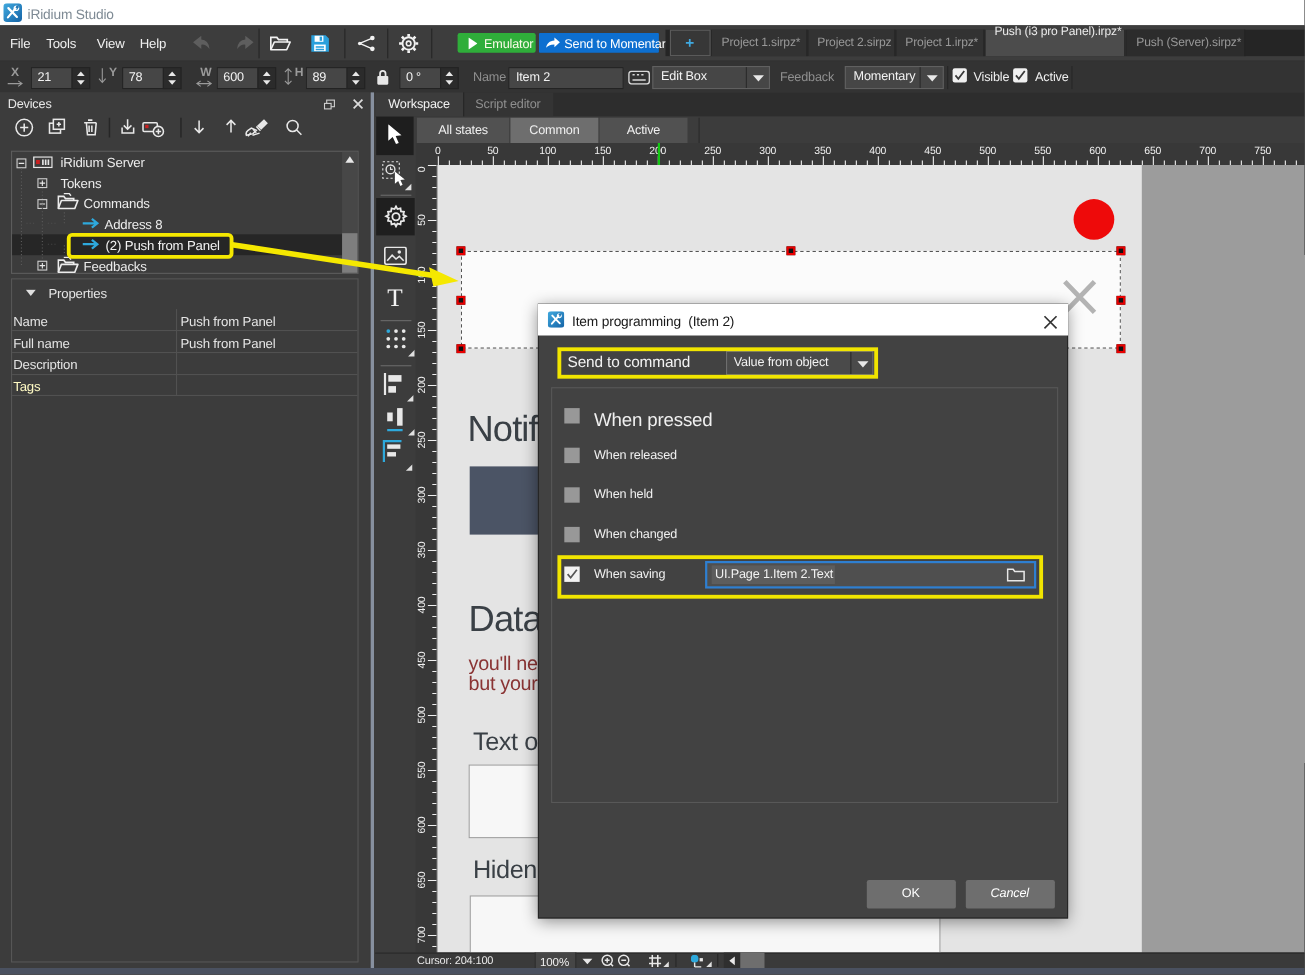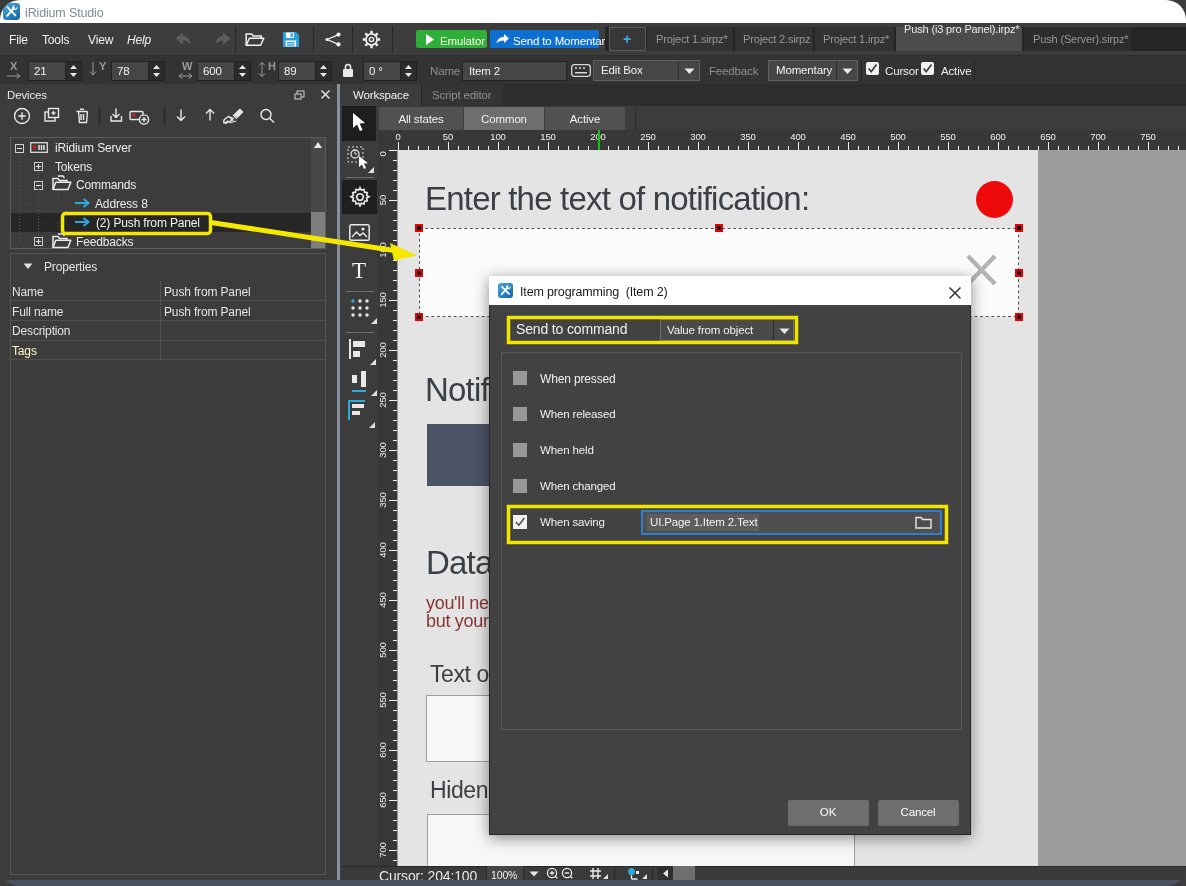--- a/index.html
+++ b/index.html
@@ -1,16 +1,16 @@
 <!DOCTYPE html>
 <html><head><meta charset="utf-8"><style>
 *{margin:0;padding:0;box-sizing:border-box}
 html,body{width:1186px;height:886px;overflow:hidden;background:#3c3c3c;
 font-family:"Liberation Sans", sans-serif;}
-#root{position:relative;width:1186px;height:886px;overflow:hidden;letter-spacing:-0.15px;border-radius:20px;}
+#root{position:relative;width:1186px;height:886px;overflow:hidden;letter-spacing:-0.15px;}
 #root div{position:absolute}
 .serif{font-family:"Liberation Serif", serif}
 </style></head><body>
 <div id="root">
 <div style="left:0px;top:0px;width:1186px;height:23px;background:#ffffff;"></div>
 <svg style="position:absolute;left:3px;top:3px" width="17" height="17" viewBox="0 0 17 17">
 <defs>
         <linearGradient id="lgt" x1="0" y1="0" x2="1" y2="1">
 <stop offset="0" stop-color="#41aadf"></stop>
           <stop offset="1" stop-color="#1563a6"></stop>
@@ -20,21 +20,21 @@
 <path d="M4.2 12.8 L11.2 4.6" stroke="#fff" stroke-width="2" stroke-linecap="round"></path>
 <path d="M4.6 4.4 L12.4 12.4" stroke="#fff" stroke-width="2" stroke-linecap="round"></path>
 <circle cx="11.9" cy="4.5" r="2.0" fill="none" stroke="#fff" stroke-width="1.2"></circle>
 <circle cx="12.8" cy="3.4" r="1.3" fill="#2277b5"></circle>
 </svg>
 <div style="left:25px;top:7px;font-size:12.5px;color:#7e8a94;white-space:nowrap;line-height:1;">iRidium Studio</div>
 <div style="left:0px;top:23px;width:1186px;height:33px;background:#3d3d3d;border-bottom:1px solid #2e2e2e;"></div>
 <div style="left:9px;top:34px;font-size:12px;color:#f0f0f0;white-space:nowrap;line-height:1;">File</div>
 <div style="left:42px;top:34px;font-size:12px;color:#f0f0f0;white-space:nowrap;line-height:1;">Tools</div>
 <div style="left:88px;top:34px;font-size:12px;color:#f0f0f0;white-space:nowrap;line-height:1;">View</div>
-<div style="left:127px;top:34px;font-size:12px;color:#f0f0f0;white-space:nowrap;line-height:1;font-style:italic;">Help</div>
+<div style="left:127px;top:34px;font-size:12px;color:#f0f0f0;white-space:nowrap;line-height:1;">Help</div>
 <svg style="position:absolute;left:174px;top:32px" width="58" height="15" viewBox="0 0 58 15">
 <path d="M1.5 6.5 L9 0.5 V4 Q15.5 4.2 16.5 12.5 Q12.5 7.8 9 8.6 V12.5 z" fill="#5e5e5e"></path>
 <path d="M56.5 6.5 L49 0.5 V4 Q42.5 4.2 41.5 12.5 Q45.5 7.8 49 8.6 V12.5 z" fill="#5e5e5e"></path>
 </svg>
 <div style="left:235px;top:26px;width:1px;height:27px;background:#252525;"></div>
 <div style="left:313px;top:26px;width:1px;height:27px;background:#252525;"></div>
 <div style="left:352px;top:26px;width:1px;height:27px;background:#252525;"></div>
 <div style="left:392px;top:26px;width:1px;height:27px;background:#252525;"></div>
 <svg style="position:absolute;left:245px;top:32px" width="20" height="15" viewBox="0 0 20 15">
 <path d="M1.2 13.2 V2 h5.5 l1.5 2 h8 v2.4" fill="none" stroke="#f2f2f2" stroke-width="1.5"></path>
@@ -161,21 +161,21 @@
     <div style="left:776px;top:65px;font-size:11.5px;color:#f2f2f2;white-space:nowrap;line-height:1;">Momentary</div>
     <div style="left:836px;top:61px;width:1px;height:19px;background:#2a2a2a;"></div>
     <svg style="position:absolute;left:842px;top:68px" width="11" height="7" viewBox="0 0 11 7">
       <path d="M0.5 0.5 L5.5 6 L10.5 0.5 z" fill="#e8e8e8"></path>
     </svg>
 <div style="left:861px;top:60px;width:1px;height:21px;background:#262626;"></div>
 <div style="left:866px;top:62px;width:13px;height:13px;background:#f0f0f0;border-radius:2px;"></div>
     <svg style="position:absolute;left:866px;top:62px" width="13" height="13" viewBox="0 0 13 13">
       <path d="M2.6 6.5 L5.2 9.6 L10.6 2.6" stroke="#3a3a3a" stroke-width="1.6" fill="none"></path>
     </svg>
-<div style="left:885px;top:66px;font-size:11.5px;color:#f0f0f0;white-space:nowrap;line-height:1;">Cursor</div>
+<div style="left:885px;top:66px;font-size:11.5px;color:#f0f0f0;white-space:nowrap;line-height:1;">Visible</div>
 <div style="left:921px;top:62px;width:13px;height:13px;background:#f0f0f0;border-radius:2px;"></div>
     <svg style="position:absolute;left:921px;top:62px" width="13" height="13" viewBox="0 0 13 13">
       <path d="M2.6 6.5 L5.2 9.6 L10.6 2.6" stroke="#3a3a3a" stroke-width="1.6" fill="none"></path>
     </svg>
 <div style="left:941px;top:66px;font-size:11.5px;color:#f0f0f0;white-space:nowrap;line-height:1;">Active</div>
 <div style="left:974px;top:60px;width:1px;height:21px;background:#262626;"></div>
 <div style="left:0px;top:84px;width:336px;height:797px;background:#3c3c3c;"></div>
 <div style="left:7px;top:90px;font-size:11.5px;color:#e8e8e8;white-space:nowrap;line-height:1;text-align:right;">Devices</div>
 <svg style="position:absolute;left:294px;top:90px" width="11" height="10" viewBox="0 0 11 10">
 <rect x="3" y="1" width="7" height="6" fill="none" stroke="#cfcfcf"></rect>
@@ -540,21 +540,20 @@
 <path d="M20 27 l6 0 0 -6z" fill="#e0e0e0"></path>
     </svg>
 <svg style="position:absolute;left:347px;top:399px" width="28" height="30" viewBox="0 0 28 30">
 <path d="M2 1 v20 M2 2 h16" stroke="#2ea9dc" stroke-width="2"></path>
 <rect x="5" y="5" width="12" height="4" fill="#e8e8e8"></rect>
 <rect x="5" y="12" width="8" height="4" fill="#e8e8e8"></rect>
 <path d="M22 29 l6 0 0 -6z" fill="#e0e0e0"></path>
     </svg>
 <div style="left:397px;top:150px;width:789px;height:716px;background:#9c9c9c;overflow:hidden;">
       <div style="left:1px;top:0;width:640px;height:716px;background:#e4e4e4;"></div>
-      <div style="left:28px;top:32px;font-size:33px;color:#3a4046;white-space:nowrap;line-height:1;letter-spacing:-0.8px;">Enter the text of notification:</div>
       <div style="left:579px;top:31px;width:37px;height:37px;border-radius:50%;background:#ee0a0a;"></div>
       <div style="left:22px;top:78px;width:600px;height:89px;background:#fbfbfb;"></div>
       <svg style="position:absolute;left:22px;top:78px" width="600" height="89" viewBox="0 0 600 89">
         <rect x="0.5" y="0.5" width="599" height="88" fill="none" stroke="#555" stroke-width="1" stroke-dasharray="3,2.6"></rect>
       </svg>
       <svg style="position:absolute;left:568px;top:103px" width="33" height="34" viewBox="0 0 33 34">
 <path d="M3 3 L30 31 M30 3 L3 31" stroke="#b3b3b3" stroke-width="4.4"></path>
       </svg>
       <div style="left:18px;top:74px;width:8px;height:8px;background:#111;border:2px solid #e80000;"></div>
       <div style="left:18px;top:118.5px;width:8px;height:8px;background:#111;border:2px solid #e80000;"></div>
@@ -568,21 +567,21 @@
       <div style="left:30px;top:274px;width:260px;height:62px;background:#4b5465;"></div>
       <div style="left:29px;top:396px;font-size:33px;color:#3a4046;white-space:nowrap;line-height:1;letter-spacing:-0.8px;">Database settings</div>
       <div style="left:29px;top:443.8px;font-size:18px;color:#8a3434;white-space:nowrap;line-height:1;letter-spacing:-0.3px;">you'll need to restart the server after saving</div>
       <div style="left:29px;top:462.4px;font-size:18px;color:#8a3434;white-space:nowrap;line-height:1;letter-spacing:-0.3px;">but your settings will be kept</div>
       <div style="left:33px;top:512.5px;font-size:23px;color:#3a4046;white-space:nowrap;line-height:1;letter-spacing:-0.4px;">Text on button:</div>
       <div style="left:29px;top:545px;width:429px;height:67px;background:#f7f7f7;border:1px solid #9e9e9e;"></div>
       <div style="left:33px;top:628.5px;font-size:23px;color:#3a4046;white-space:nowrap;line-height:1;letter-spacing:-0.4px;">Hiden text field:</div>
       <div style="left:30px;top:664px;width:428px;height:120px;background:#f7f7f7;border:1px solid #9e9e9e;"></div>
     </div>
 <div style="left:341px;top:866px;width:845px;height:14px;background:#3a3a3a;border-top:1px solid #2a2a2a;"></div>
-<div style="left:379px;top:869px;font-size:14px;color:#e8e8e8;white-space:nowrap;line-height:1;">Cursor: 204:100</div>
+<div style="left:379px;top:869px;font-size:10px;color:#e8e8e8;white-space:nowrap;line-height:1;">Cursor: 204:100</div>
 <div style="left:486px;top:866px;width:38px;height:14px;background:#464646;border-left:1px solid #2a2a2a;border-right:1px solid #2a2a2a;"></div>
 <div style="left:491px;top:870px;font-size:10.5px;color:#f0f0f0;white-space:nowrap;line-height:1;">100%</div>
 <svg style="position:absolute;left:529px;top:871px" width="10" height="6" viewBox="0 0 10 6">
       <path d="M0.5 0.5 L5 5.5 L9.5 0.5 z" fill="#e8e8e8"></path>
     </svg>
 <svg style="position:absolute;left:546px;top:867px" width="32" height="13" viewBox="0 0 32 13">
 <circle cx="6" cy="6" r="4.6" fill="none" stroke="#e8e8e8" stroke-width="1.3"></circle>
 <path d="M6 3.8 v4.4 M3.8 6 h4.4 M9.3 9.3 l2 2" stroke="#e8e8e8" stroke-width="1.3"></path>
 <circle cx="21" cy="6" r="4.6" fill="none" stroke="#e8e8e8" stroke-width="1.3"></circle>
 <path d="M18.8 6 h4.4 M24.3 9.3 l2 2" stroke="#e8e8e8" stroke-width="1.3"></path>
@@ -626,41 +625,41 @@
     </svg>
 <div style="left:516px;top:322px;font-size:14px;color:#f2f2f2;white-space:nowrap;line-height:1;">Send to command</div>
 <div style="left:660px;top:319px;width:134px;height:22px;background:#4a4a4a;border:1px solid #6e6e6e;"></div>
 <div style="left:667px;top:325px;font-size:11.5px;color:#f2f2f2;white-space:nowrap;line-height:1;">Value from object</div>
 <div style="left:773px;top:320px;width:1px;height:20px;background:#2a2a2a;"></div>
 <svg style="position:absolute;left:779px;top:328px" width="11" height="7" viewBox="0 0 11 7">
       <path d="M0.5 0.5 L5.5 6 L10.5 0.5 z" fill="#e8e8e8"></path>
     </svg>
 <div style="left:501px;top:352px;width:461px;height:378px;border:1px solid #585858;"></div>
 <div style="left:513px;top:371px;width:14px;height:14px;background:#989898;"></div>
-<div style="left:540px;top:373px;font-size:12px;color:#f0f0f0;white-space:nowrap;line-height:1;">When pressed</div>
+<div style="left:540px;top:373px;font-size:17px;color:#f0f0f0;white-space:nowrap;line-height:1;">When pressed</div>
 <div style="left:513px;top:407px;width:14px;height:14px;background:#989898;"></div>
 <div style="left:540px;top:409px;font-size:11.5px;color:#f0f0f0;white-space:nowrap;line-height:1;">When released</div>
 <div style="left:513px;top:443px;width:14px;height:14px;background:#989898;"></div>
 <div style="left:540px;top:445px;font-size:11.5px;color:#f0f0f0;white-space:nowrap;line-height:1;">When held</div>
 <div style="left:513px;top:479px;width:14px;height:14px;background:#989898;"></div>
 <div style="left:540px;top:481px;font-size:11.5px;color:#f0f0f0;white-space:nowrap;line-height:1;">When changed</div>
 <div style="left:513px;top:515px;width:14px;height:14px;background:#f2f2f2;"></div>
 <svg style="position:absolute;left:513px;top:515px" width="14" height="14" viewBox="0 0 14 14">
       <path d="M3 7 L5.8 10.2 L11.4 3" stroke="#555" stroke-width="1.6" fill="none"></path>
     </svg>
 <div style="left:540px;top:517px;font-size:11.5px;color:#f0f0f0;white-space:nowrap;line-height:1;">When saving</div>
 <div style="left:641px;top:510px;width:301px;height:25px;background:#4f4f4f;border:2px solid #2e7fd1;"></div>
 <div style="left:647px;top:514px;width:112px;height:17px;background:#5d5d5d;"></div>
 <div style="left:650px;top:517px;font-size:11.5px;color:#f2f2f2;white-space:nowrap;line-height:1;">UI.Page 1.Item 2.Text</div>
 <svg style="position:absolute;left:915px;top:516px" width="17" height="13" viewBox="0 0 17 13">
 <path d="M1 12 V1.5 h5 l1.5 2 h8.5 V12 z" fill="none" stroke="#e8e8e8" stroke-width="1.4"></path>
     </svg>
 <div style="left:788px;top:800px;width:81px;height:26px;background:#6e6e6e;border-radius:2px;"></div>
 <div style="left:828px;top:807px;font-size:11.5px;color:#ffffff;white-space:nowrap;line-height:1;transform:translateX(-50%);">OK</div>
 <div style="left:878px;top:800px;width:81px;height:26px;background:#6e6e6e;border-radius:2px;"></div>
-<div style="left:918px;top:807px;font-size:11.5px;color:#ffffff;white-space:nowrap;line-height:1;transform:translateX(-50%);">Cancel</div>
+<div style="left:918px;top:807px;font-size:11.5px;color:#ffffff;white-space:nowrap;line-height:1;transform:translateX(-50%);font-style:italic;">Cancel</div>
 <svg style="position:absolute;left:0;top:0;pointer-events:none" width="1186" height="886" viewBox="0 0 1186 886">
 <rect x="62.5" y="213.5" width="148" height="20" rx="3" fill="none" stroke="#f5e800" stroke-width="3.5"></rect>
 <path d="M211 222.5 L394 250.5" stroke="#f5e800" stroke-width="5" fill="none"></path>
 <path d="M417 255.5 L390 243 L394 260.5 z" fill="#f5e800"></path>
 <rect x="508.5" y="317.5" width="288" height="25" fill="none" stroke="#f1e500" stroke-width="3.5"></rect>
 <rect x="508.5" y="506.5" width="438" height="36" fill="none" stroke="#f1e500" stroke-width="3.5"></rect>
 </svg>
 </div>
 </body></html>

